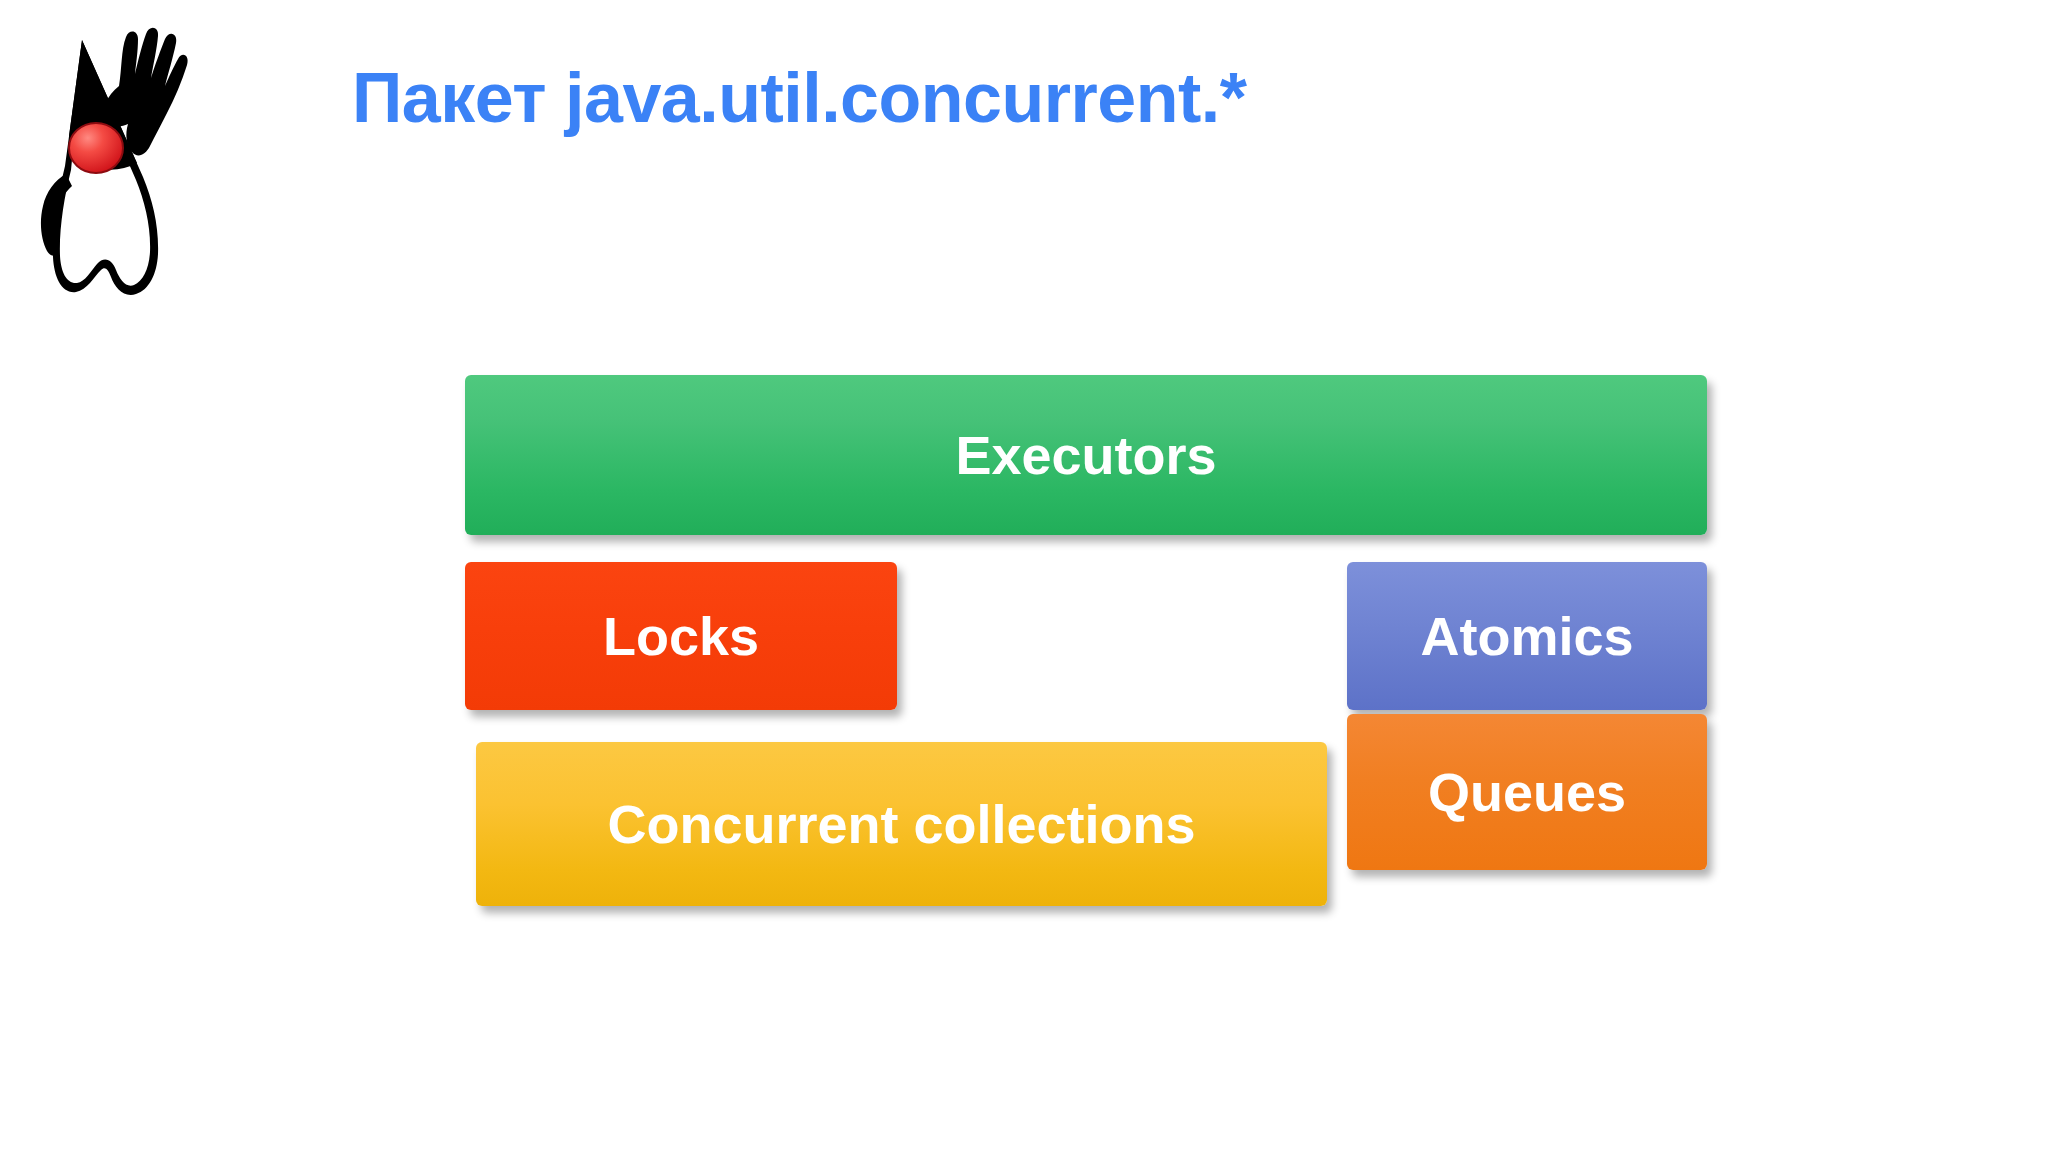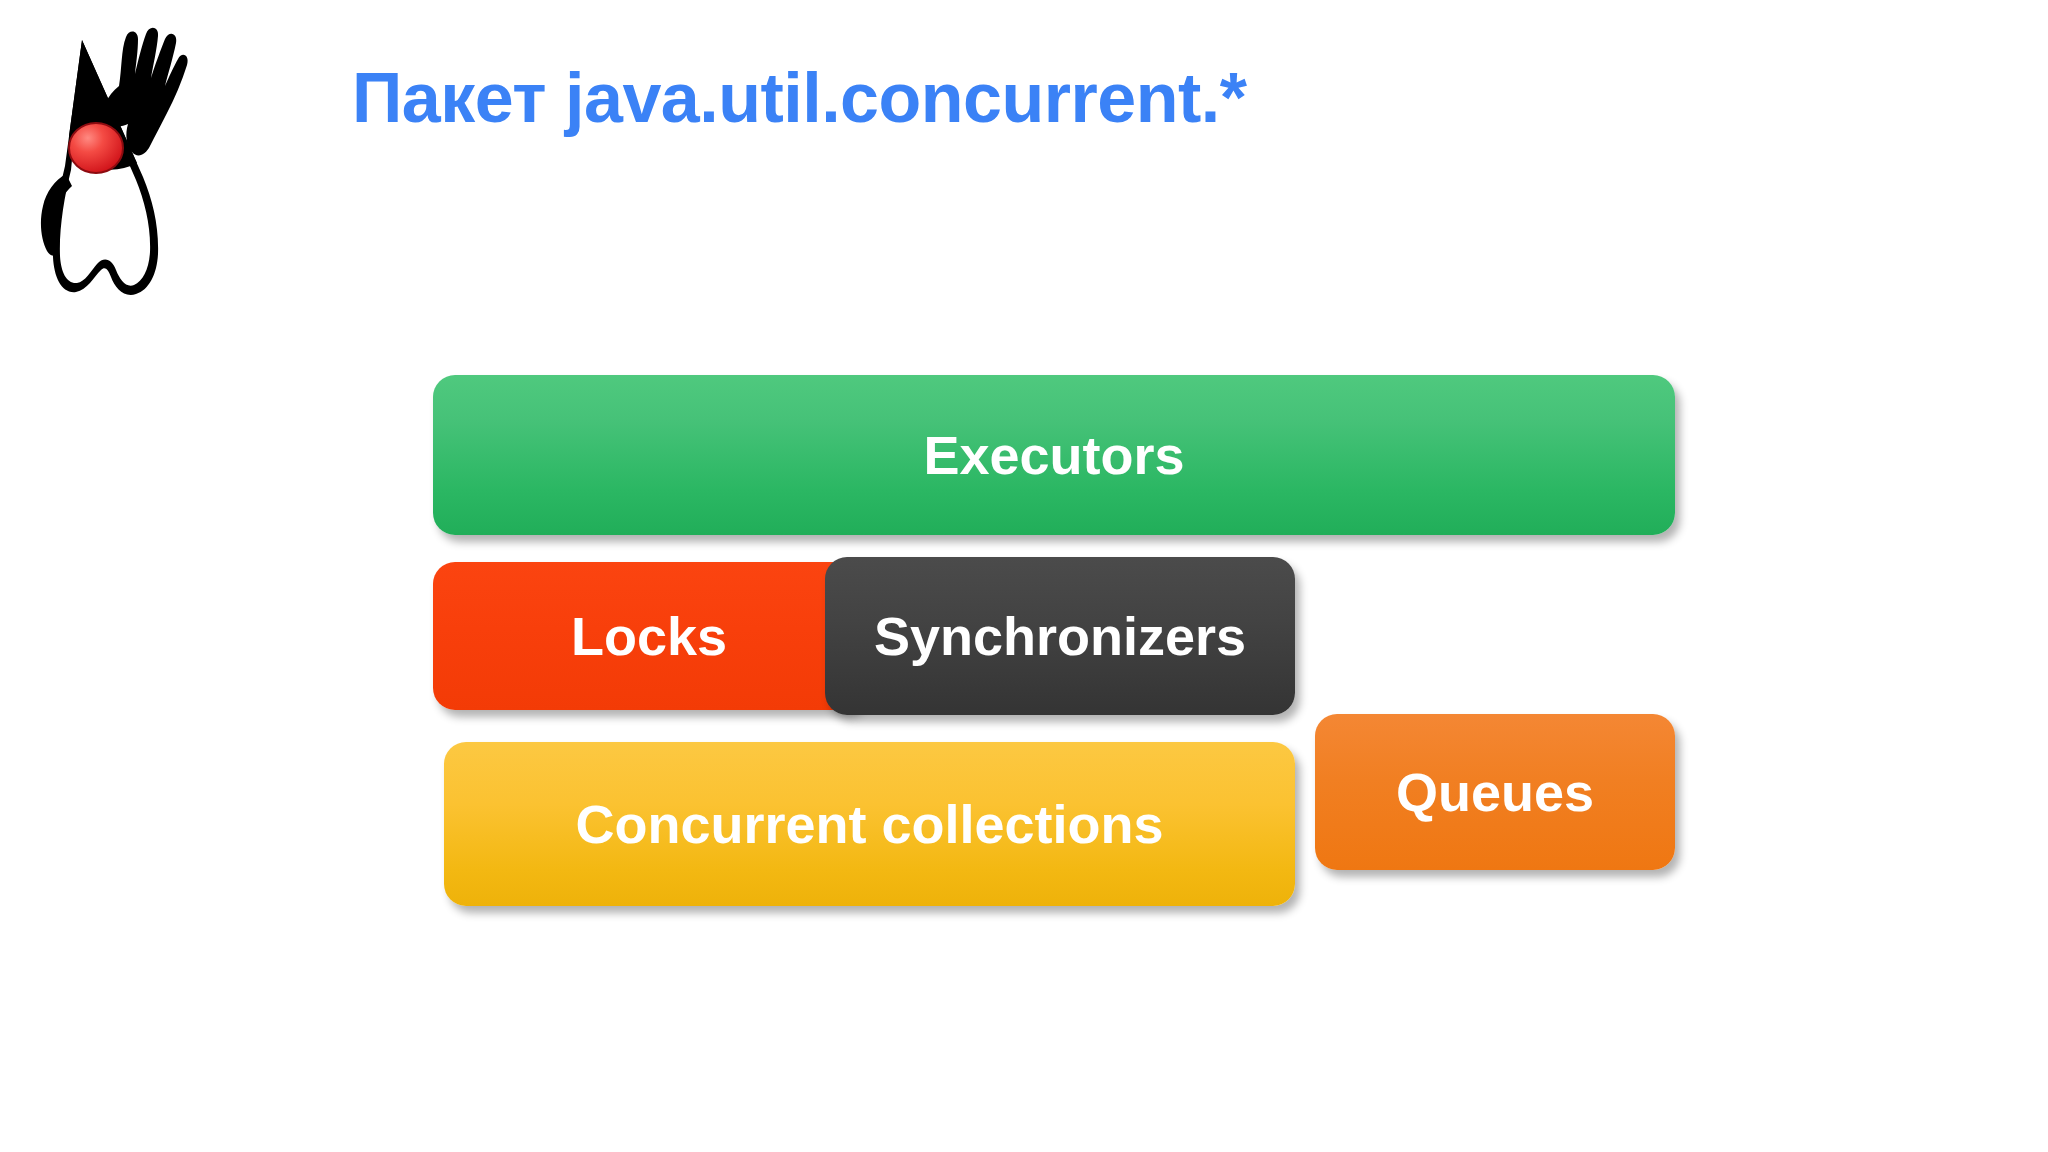--- a/index.html
+++ b/index.html
@@ -50,26 +50,27 @@
   .diagram {
     position: absolute;
     left: 0;
     top: 0;
     width: 2048px;
     height: 1152px;
   }
 
   .box {
     position: absolute;
-    border-radius: 22px;
+    border-radius: 6px;
     box-shadow: 5px 7px 9px rgba(0,0,0,0.30);
     display: flex;
     align-items: center;
     justify-content: center;
     box-sizing: border-box;
+    margin-left: 32px;
   }
   .box-label {
     color: #ffffff;
     font-weight: bold;
     font-size: 54px;
     letter-spacing: 0px;
     line-height: 1;
     text-align: center;
     white-space: nowrap;
     user-select: none;
@@ -172,24 +173,24 @@
   <div class="diagram">
 
     <div class="box box-executors">
       <span class="box-label">Executors</span>
     </div>
 
     <div class="box box-locks">
       <span class="box-label">Locks</span>
     </div>
 
-    <div class="box box-synchronizers">
-      <span class="box-label">Synchronizers</span>
+
+    <div class="box box-atomics">
+      <span class="box-label">Atomics</span>
     </div>
-
 
     <div class="box box-collections">
       <span class="box-label">Concurrent collections</span>
     </div>
 
     <div class="box box-queues">
       <span class="box-label">Queues</span>
     </div>
 
   </div>

